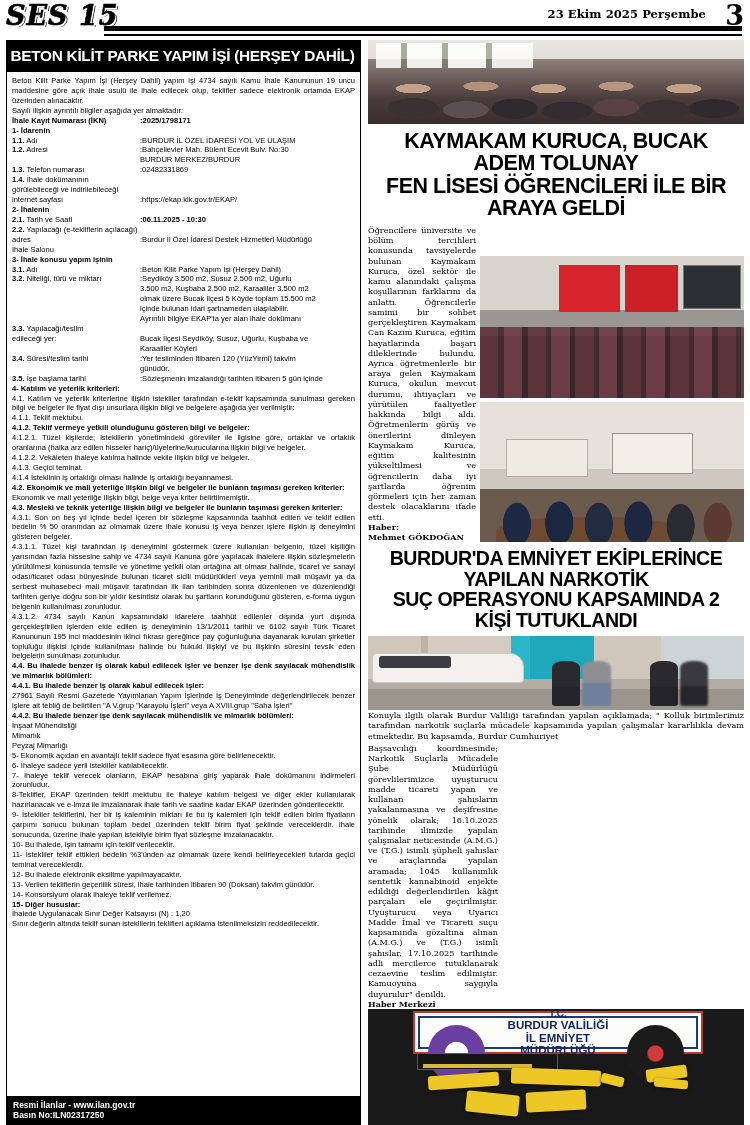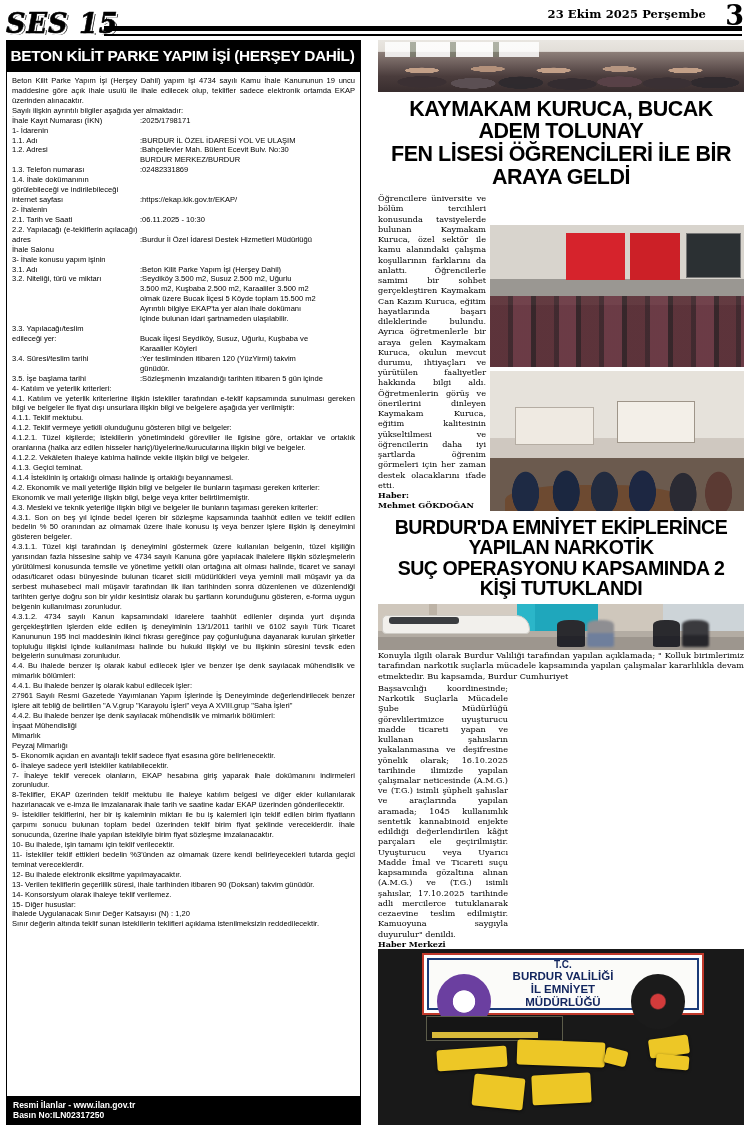--- a/index.html
+++ b/index.html
@@ -19,21 +19,21 @@
   
   .masthead {
     position: relative;
     height: 40px;
     padding: 0 6px;
     box-sizing: border-box;
   }
   .logo {
     position: absolute;
     left: 6px;
-    top: 8px;
+    top: 0;
     font-family: "DejaVu Serif", serif;
     font-size: 27px;
     font-weight: bold;
     font-style: italic;
     letter-spacing: 1px;
     color: #000;
     -webkit-text-stroke: 0.6px #000;
     text-shadow: 1.5px 1.5px 0 #ffffff, 2.2px 2.2px 0 #000;
   }
   .masthead-rule {
@@ -81,21 +81,21 @@
   .col-left {
     width: 355px;
     flex: 0 0 355px;
     border: 1.3px solid #000;
     box-sizing: border-box;
     display: flex;
     flex-direction: column;
   }
   .col-right {
     flex: 1 1 auto;
-    margin-left: 17px;
+    margin-left: 7px;
     display: flex;
     flex-direction: column;
   }
 
   
   .tender-title {
     background: #000;
     color: #fff;
     font-size: 15.4px;
     font-weight: bold;
@@ -109,21 +109,21 @@
     font-size: 7.55px;
     line-height: 1.315;
     text-align: justify;
     font-family: "Liberation Sans", sans-serif;
     flex: 1 1 auto;
     overflow: hidden;
   }
   .tender-body p {
     margin: 0;
   }
-  .tender-body .b { font-weight: normal; }
+  .tender-body .b { font-weight: bold; }
   .tender-body .row {
     display: flex;
   }
   .tender-body .row .k {
     width: 128px;
     flex: 0 0 128px;
   }
   .tender-body .row .v {
     flex: 1 1 auto;
   }
@@ -477,22 +477,22 @@
       <div class="row">
         <span class="k"><span class="b">3.1.</span> Adı</span>
         <span class="v">:Beton Kilit Parke Yapım İşi (Herşey Dahil)</span>
       </div>
       <div class="row">
         <span class="k"><span class="b">3.2.</span> Niteliği, türü ve miktarı</span>
         <span class="v">:Seydiköy 3.500 m2, Susuz 2.500 m2, Uğurlu</span>
       </div>
       <p class="indent">3.500 m2, Kuşbaba 2.500 m2, Karaaliler 3.500 m2</p>
       <p class="indent">olmak üzere Bucak İlçesi 5 Köyde toplam 15.500 m2</p>
+      <p class="indent">içinde bulunan idari şartnameden ulaşılabilir.</p>
       <p class="indent">Ayrıntılı bilgiye EKAP'ta yer alan ihale dokümanı</p>
-      <p class="indent">içinde bulunan idari şartnameden ulaşılabilir.</p>
       <p><span class="b">3.3.</span> Yapılacağı/teslim</p>
       <div class="row">
         <span class="k">edileceği yer:</span>
         <span class="v">Bucak İlçesi Seydiköy, Susuz, Uğurlu, Kuşbaba ve</span>
       </div>
       <p class="indent">Karaaliler Köyleri</p>
       <div class="row">
         <span class="k"><span class="b">3.4.</span> Süresi/teslim tarihi</span>
         <span class="v">:Yer tesliminden itibaren 120 (YüzYirmi) takvim</span>
       </div>
@@ -586,21 +586,21 @@
       <div class="p4"></div>
     </div>
 
     <div class="story-body news2-lead">Konuyla ilgili olarak Burdur Valiliği tarafından yapılan açıklamada; " Kolluk birimlerimiz tarafından narkotik suçlarla mücadele kapsamında yapılan çalışmalar kararlılıkla devam etmektedir. Bu kapsamda, Burdur Cumhuriyet</div>
 
     <div class="news2-flow">
       <div class="text story-body">
         <p>Başsavcılığı koordinesinde; Narkotik Suçlarla Mücadele Şube Müdürlüğü görevlilerimizce uyuşturucu madde ticareti yapan ve kullanan şahısların yakalanmasına ve deşifresine yönelik olarak; 16.10.2025 tarihinde ilimizde yapılan çalışmalar neticesinde (A.M.G.) ve (T.G.) isimli şüpheli şahıslar ve araçlarında yapılan aramada; 1045 kullanımlık sentetik kannabinoid enjekte edildiği değerlendirilen kâğıt parçaları ele geçirilmiştir. Uyuşturucu veya Uyarıcı Madde İmal ve Ticareti suçu kapsamında gözaltına alınan (A.M.G.) ve (T.G.) isimli şahıslar, 17.10.2025 tarihinde adli mercilerce tutuklanarak cezaevine teslim edilmiştir. Kamuoyuna saygıyla duyurulur" denildi.</p>
         <p class="byline">Haber Merkezi</p>
       </div>
-      <div class="pic photo ph-evidence" style="height:176px">
+      <div class="pic photo ph-evidence" style="height:116px">
         <div class="sign">
           <div class="l1">T.C.</div>
           <div class="l2">BURDUR VALİLİĞİ</div>
           <div class="l3">İL EMNİYET</div>
           <div class="l4">MÜDÜRLÜĞÜ</div>
         </div>
         <div class="emblem-l"></div>
         <div class="emblem-r"></div>
         <div class="plaque"></div>
         <div class="bag b1"></div>

